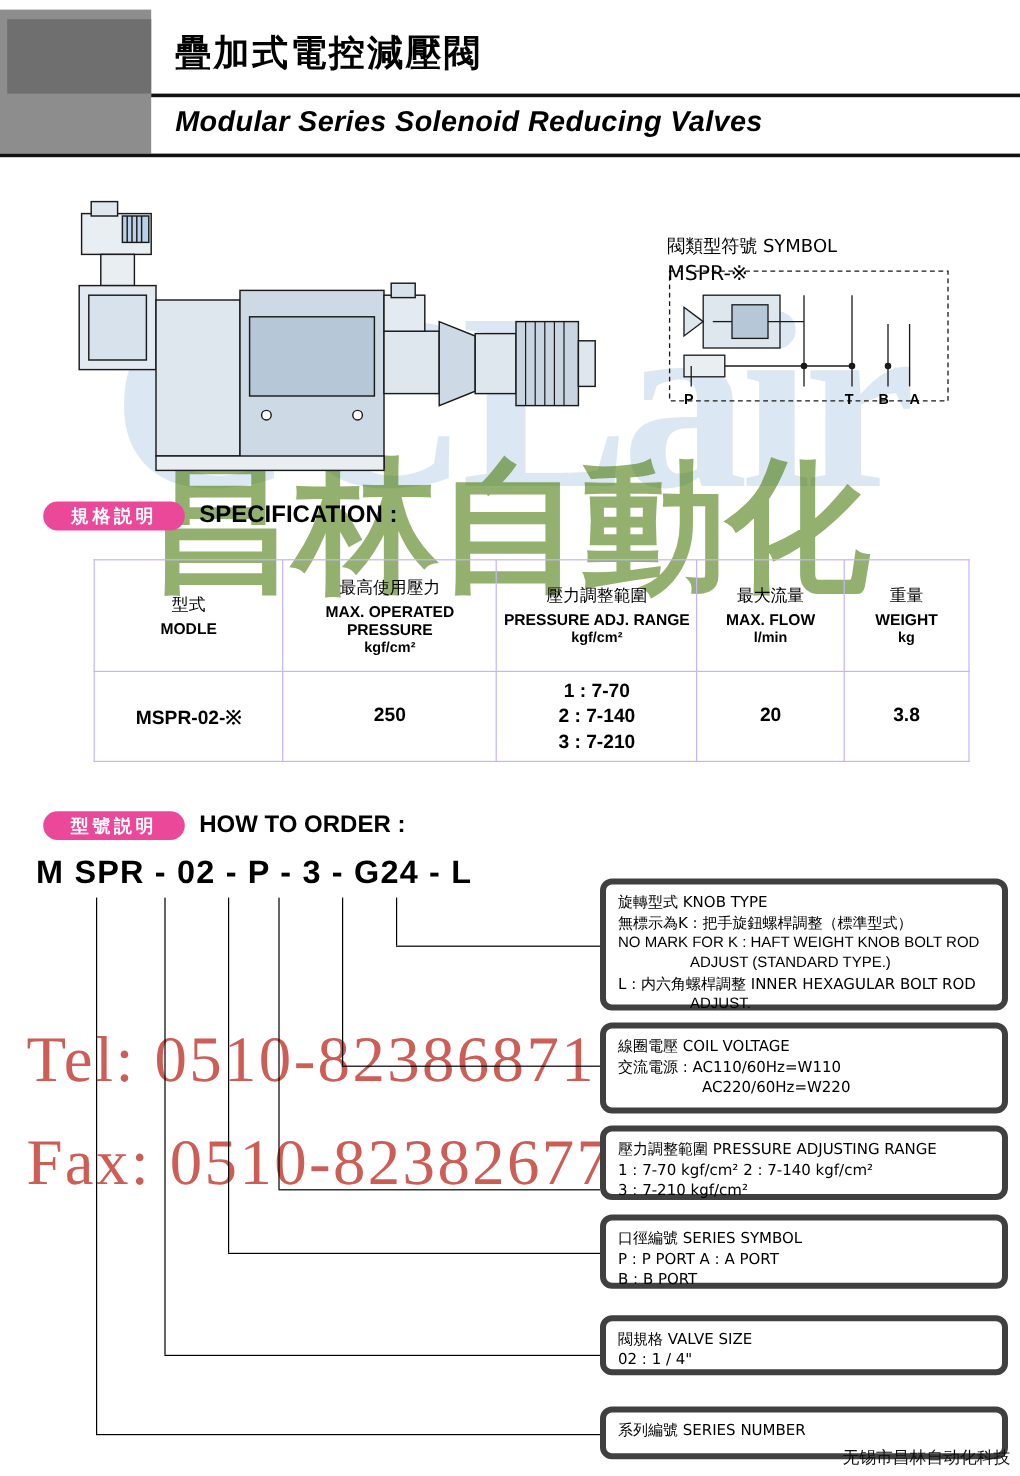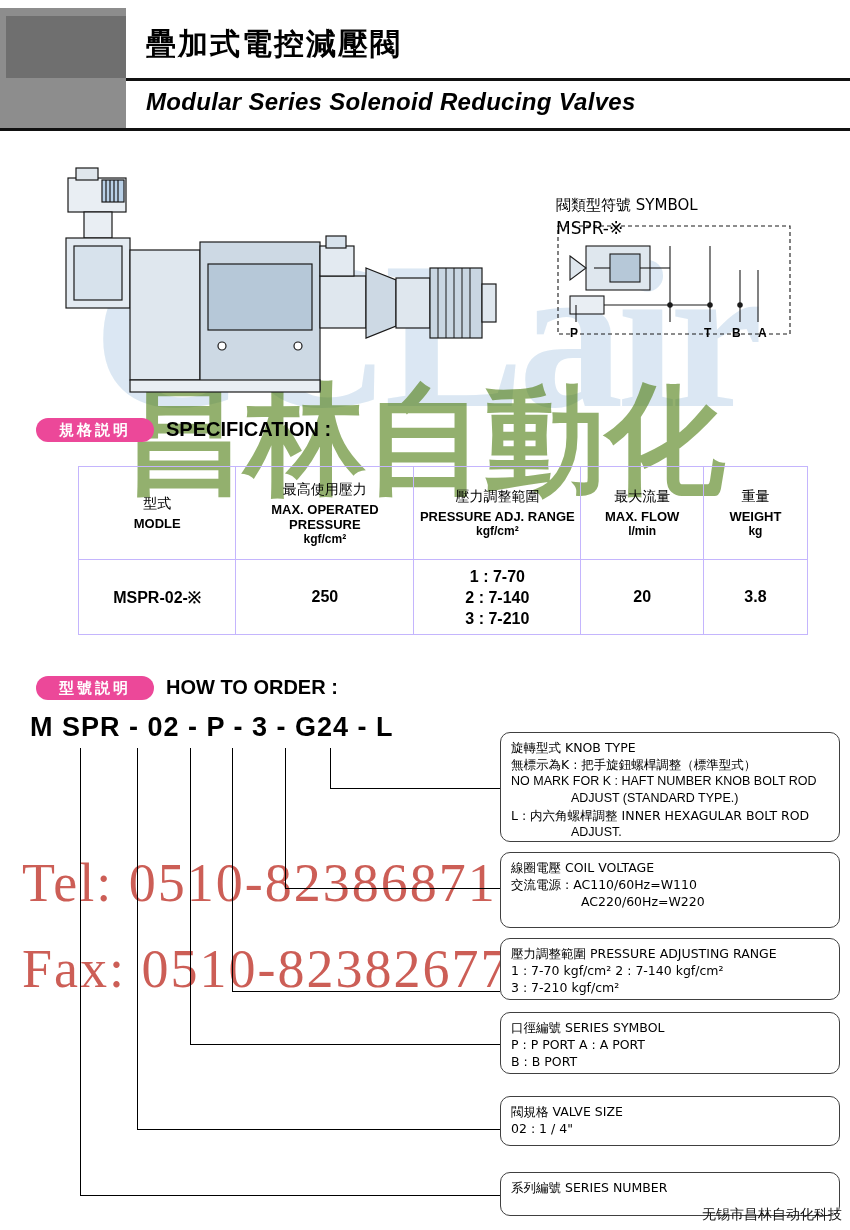--- a/index.html
+++ b/index.html
@@ -85,21 +85,21 @@
   .c4{width:122px;}
   .c5{width:100px;}
 
   
   .order-code{
     position:absolute;left:30px;top:712px;
     font-family:"Liberation Sans",sans-serif;font-size:27px;font-weight:bold;letter-spacing:1px;
   }
   .leader{position:absolute;background:#000;}
   .lbox{
-    position:absolute;border:1px solid #404040;border-radius:10px;background:#fff;
+    position:absolute;border:5px solid #404040;border-radius:10px;background:#fff;
     font-family:"DejaVu Sans",sans-serif;font-size:12.5px;line-height:17px;
     padding:6px 10px;box-sizing:border-box;
   }
   .lbox .en{font-family:"Liberation Sans",sans-serif;}
   .foot-cn{
     position:absolute;right:8px;bottom:6px;
     font-family:"DejaVu Sans",sans-serif;font-size:14px;color:#111;
   }
 </style>
 </head>
@@ -259,21 +259,21 @@
 
 <div class="leader" style="left:137px;top:748px;width:1px;height:381px;"></div>
 <div class="leader" style="left:137px;top:1129px;width:363px;height:1px;"></div>
 
 <div class="leader" style="left:80px;top:748px;width:1px;height:447px;"></div>
 <div class="leader" style="left:80px;top:1195px;width:420px;height:1px;"></div>
 
 <div class="lbox" style="left:500px;top:732px;width:340px;height:110px;">
   <div>旋轉型式  KNOB TYPE</div>
   <div>無標示為K : 把手旋鈕螺桿調整（標準型式）</div>
-  <div class="en">NO MARK FOR K : HAFT NUMBER KNOB BOLT ROD</div>
+  <div class="en">NO MARK FOR K : HAFT WEIGHT KNOB BOLT ROD</div>
   <div class="en" style="padding-left:60px;">ADJUST (STANDARD TYPE.)</div>
   <div>L : 内六角螺桿調整  INNER HEXAGULAR BOLT ROD</div>
   <div class="en" style="padding-left:60px;">ADJUST.</div>
 </div>
 
 <div class="lbox" style="left:500px;top:852px;width:340px;height:76px;">
   <div>線圈電壓  COIL VOLTAGE</div>
   <div>交流電源 : AC110/60Hz=W110</div>
   <div style="padding-left:70px;">AC220/60Hz=W220</div>
 </div>

